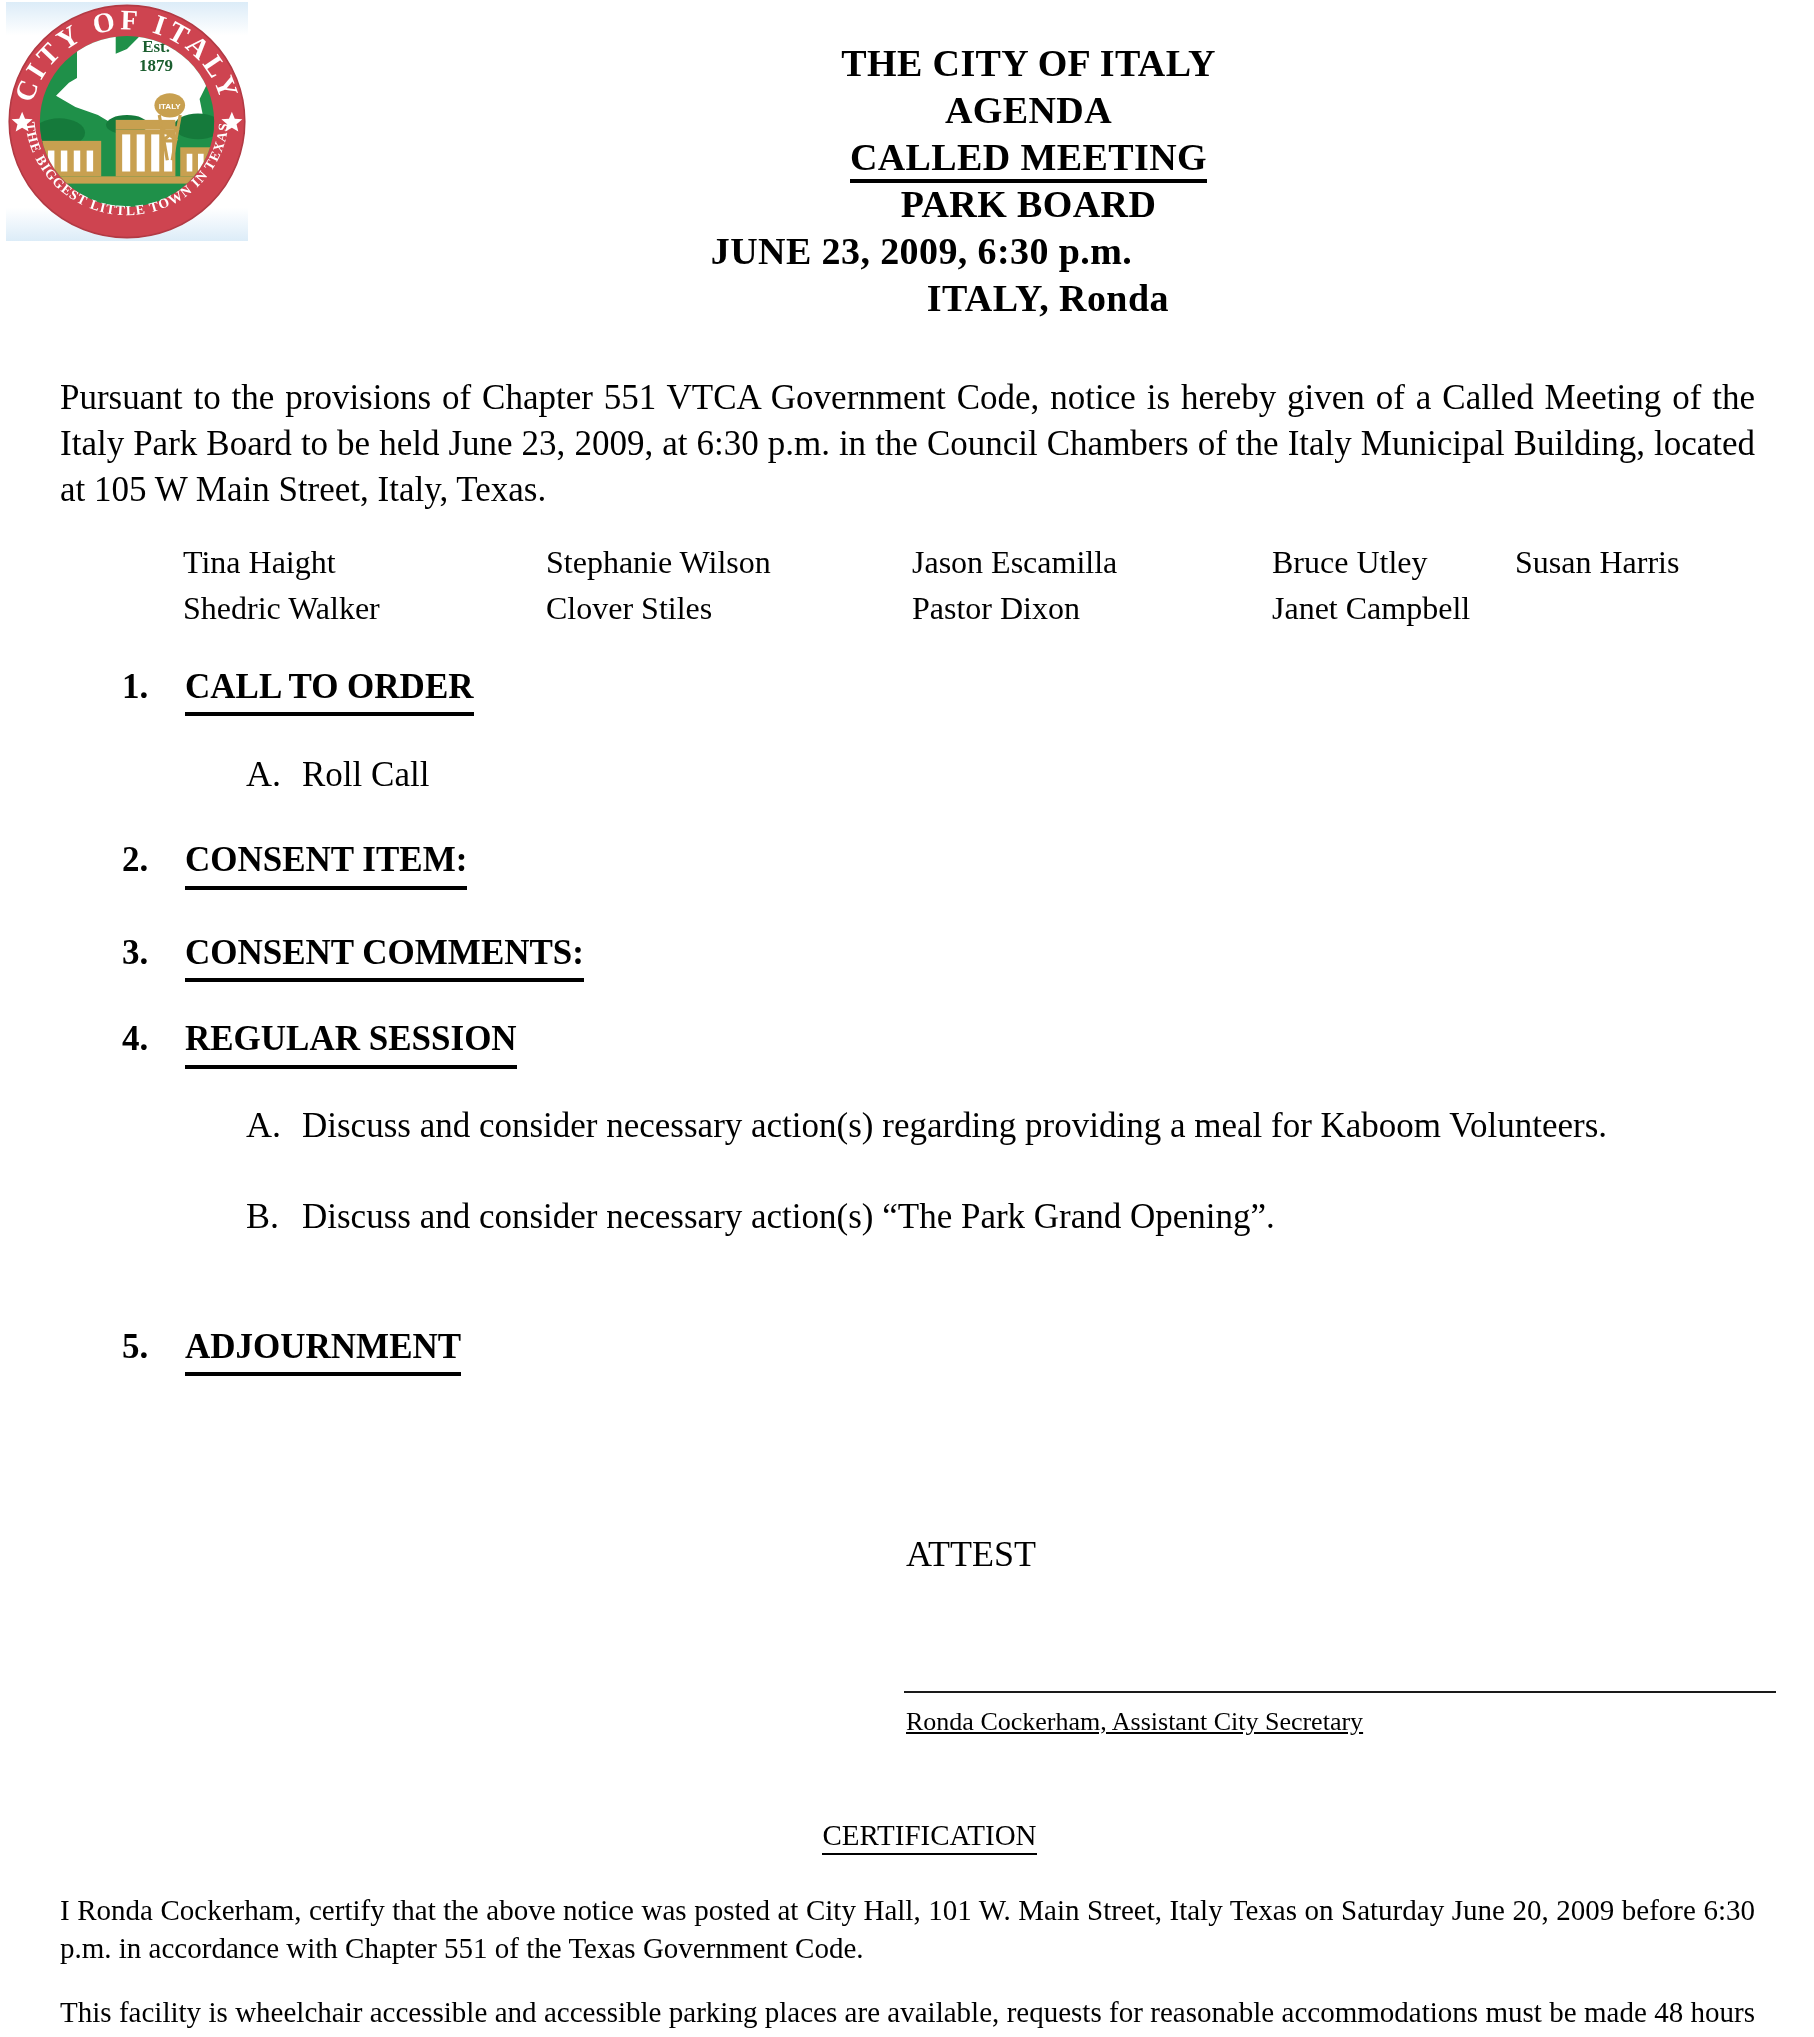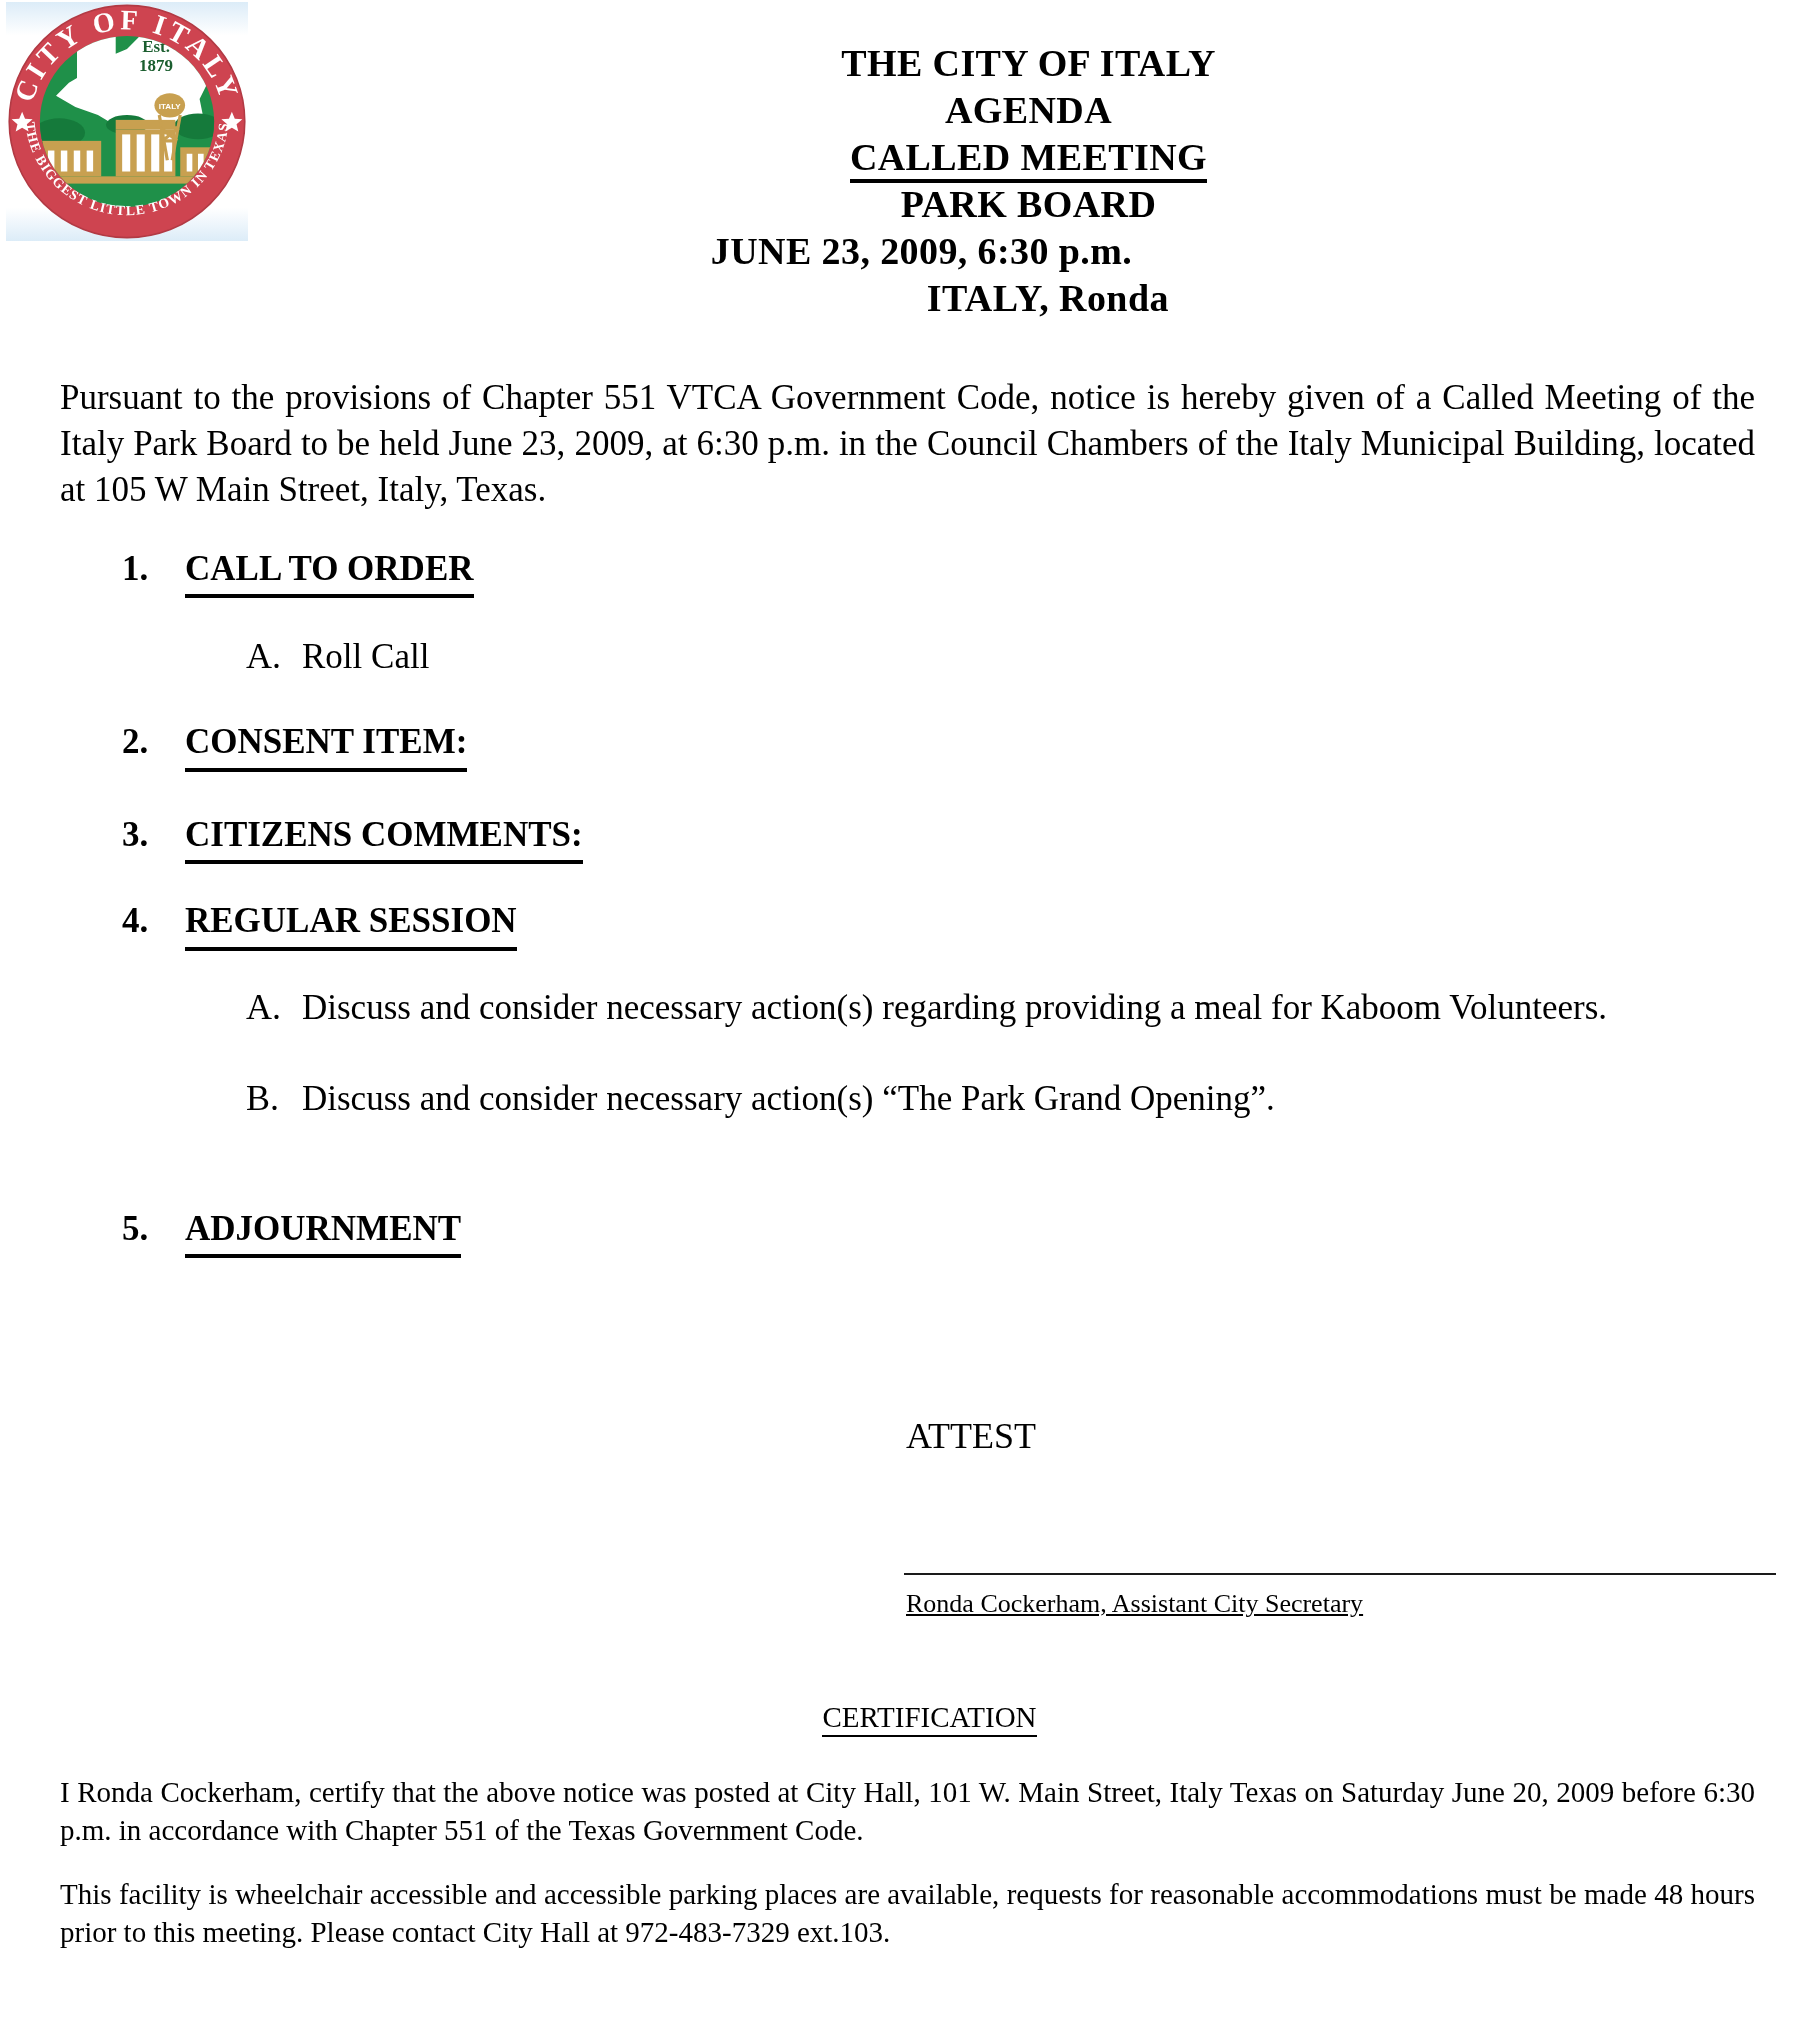--- a/index.html
+++ b/index.html
@@ -180,40 +180,51 @@
     <div class="title-line">THE CITY OF ITALY</div>
     <div class="title-line">AGENDA</div>
     <div class="title-line"><span class="u-heavy">CALLED MEETING</span></div>
     <div class="title-line">PARK BOARD</div>
     <div class="title-line date-offset">JUNE 23, 2009, 6:30 p.m.</div>
     <div class="title-line city-offset">ITALY, Ronda</div>
   </div>
 
   <p class="notice">Pursuant to the provisions of Chapter 551 VTCA Government Code, notice is hereby given of a Called Meeting of the Italy Park Board to be held June 23, 2009, at 6:30 p.m. in the Council Chambers of the Italy Municipal Building, located at 105 W Main Street, Italy, Texas.</p>
 
+  <div class="members">
+    <span>Tina Haight</span>
+    <span>Stephanie Wilson</span>
+    <span>Jason Escamilla</span>
+    <span>Bruce Utley</span>
+    <span>Susan Harris</span>
+    <span>Shedric Walker</span>
+    <span>Clover Stiles</span>
+    <span>Pastor Dixon</span>
+    <span>Janet Campbell</span>
+  </div>
 
   <div>
 
     <div class="agenda-item mt-item1">
       <span class="num">1.</span>
       <span class="ititle">CALL TO ORDER</span>
     </div>
     <div class="agenda-sub mt-rollcall">
       <span class="letter">A.</span>
       <span class="stext">Roll Call</span>
     </div>
 
     <div class="agenda-item mt-item2">
       <span class="num">2.</span>
       <span class="ititle">CONSENT ITEM:</span>
     </div>
 
     <div class="agenda-item mt-item3">
       <span class="num">3.</span>
-      <span class="ititle">CITIZENS COMMENTS:</span>
+      <span class="ititle">CONSENT COMMENTS:</span>
     </div>
 
     <div class="agenda-item mt-item4">
       <span class="num">4.</span>
       <span class="ititle">REGULAR SESSION</span>
     </div>
     <div class="agenda-sub mt-subA">
       <span class="letter">A.</span>
       <span class="stext">Discuss and consider necessary action(s) regarding providing a meal for Kaboom Volunteers.</span>
     </div>

